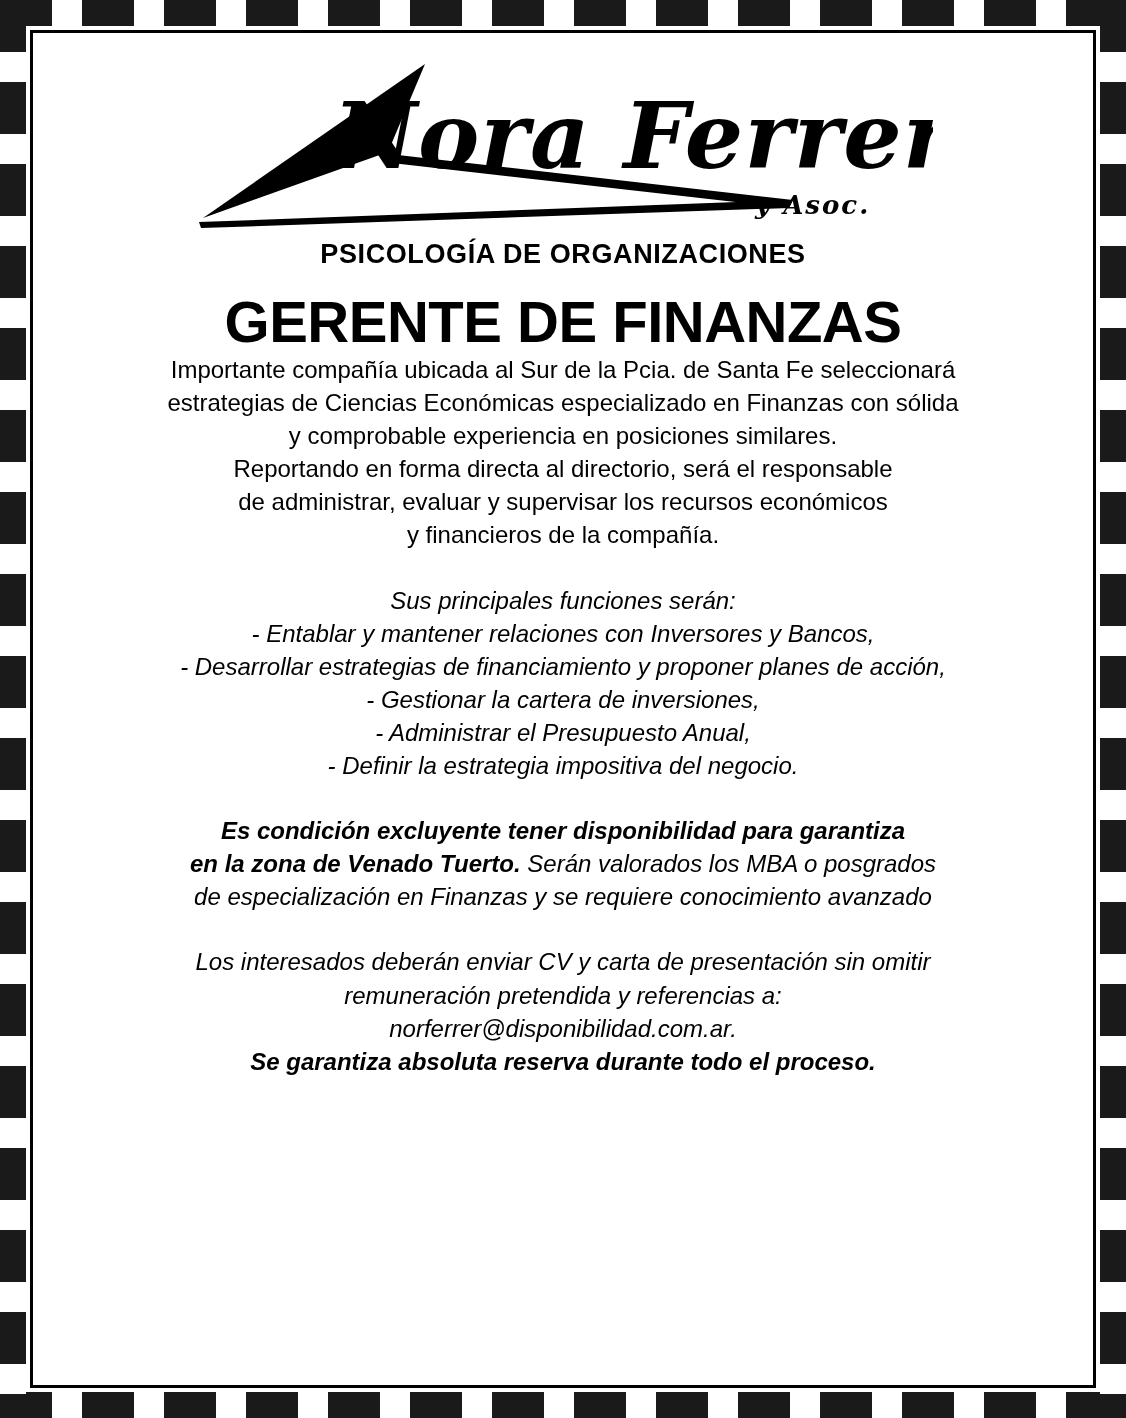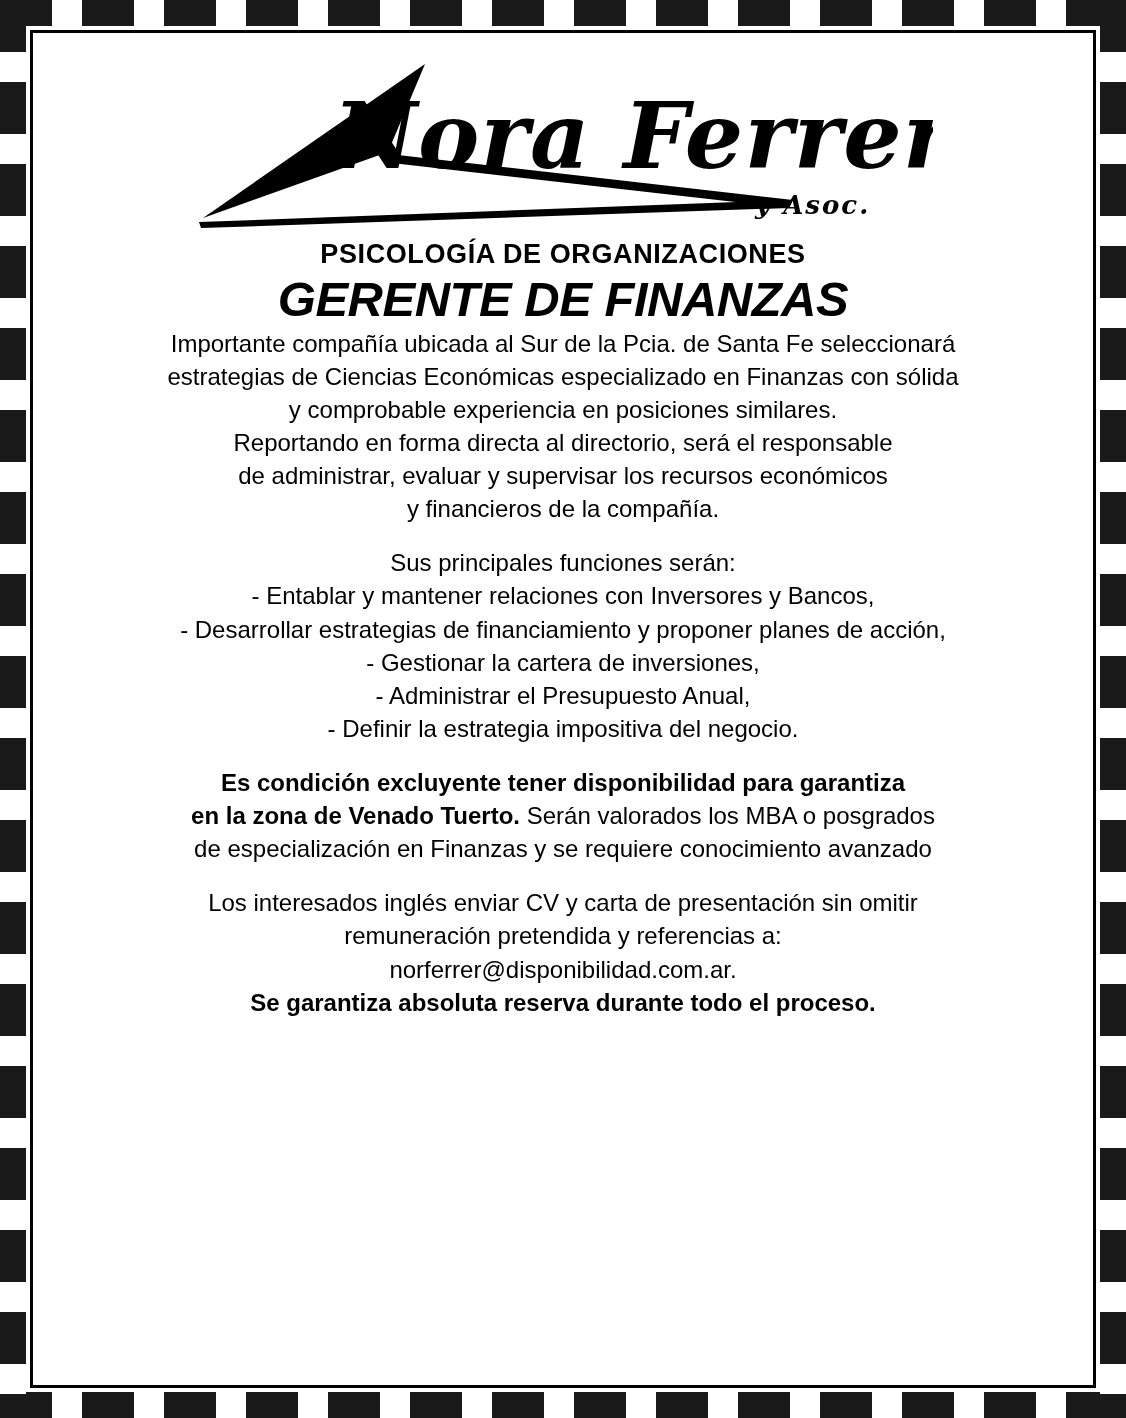--- a/index.html
+++ b/index.html
@@ -93,36 +93,36 @@
 
   .tagline {
     font-size: 27px;
     font-weight: bold;
     letter-spacing: 0.6px;
     margin-top: -6px;
     line-height: 1.1;
   }
 
   .headline {
-    font-size: 49px;
+    font-size: 58px;
     font-weight: bold;
     letter-spacing: -0.5px;
     line-height: 1.02;
-    margin-top: 5px;
+    margin-top: 22px;
     margin-bottom: 2px;
-    font-style: italic;
   }
 
   .para {
     font-size: 24px;
     line-height: 1.38;
     margin: 0;
   }
   .para.gap-lg {
-    margin-top: 21px;
+    margin-top: 32px;
+    font-style: italic;
   }
   .line {
     display: block;
   }
   .bold {
     font-weight: bold;
   }
   .para b {
     font-weight: bold;
   }
@@ -176,20 +176,20 @@
       <span class="line">- Definir la estrategia impositiva del negocio.</span>
     </p>
 
     <p class="para gap-lg">
       <span class="line bold">Es condición excluyente tener disponibilidad para garantiza</span>
       <span class="line"><b>en la zona de Venado Tuerto.</b><span> Serán valorados los MBA o posgrados</span></span>
       <span class="line">de especialización en Finanzas y se requiere conocimiento avanzado</span>
     </p>
 
     <p class="para gap-lg">
-      <span class="line">Los interesados inglés enviar CV y carta de presentación sin omitir</span>
+      <span class="line">Los interesados deberán enviar CV y carta de presentación sin omitir</span>
       <span class="line">remuneración pretendida y referencias a:</span>
       <span class="line">norferrer@disponibilidad.com.ar.</span>
       <span class="line bold">Se garantiza absoluta reserva durante todo el proceso.</span>
     </p>
 
   </div>
 </div>
 
 </body></html>

